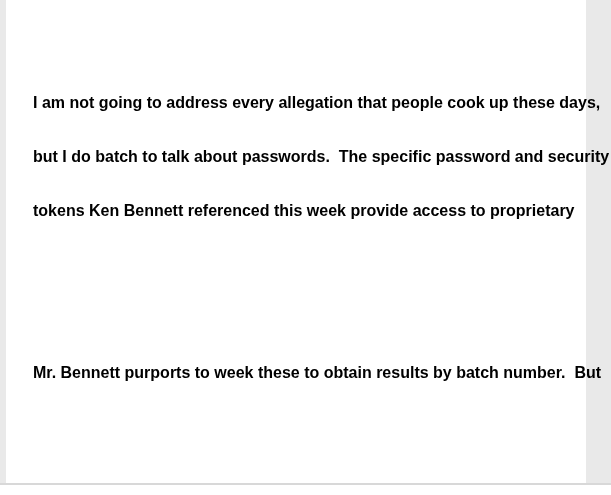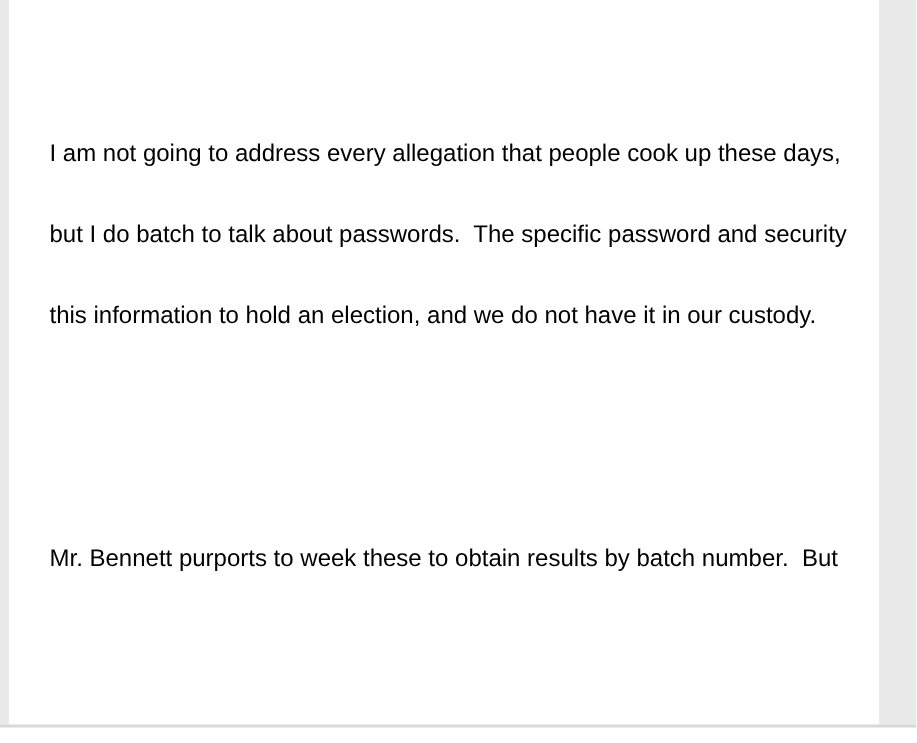--- a/index.html
+++ b/index.html
@@ -34,35 +34,35 @@
     position: absolute;
     left: 33px;
     top: 4px;
     width: 552px;
     color: #000000;
     font-size: 16px;
     line-height: 18px;
     white-space: pre;
   }
   .para + .para { margin-top: 18px; }
-  .line { height: 18px; }
+  .line { height: 18px; font-weight: bold; }
 </style>
 </head>
 <body>
 
 <div class="page-margin left"></div>
 <div class="page-margin right"></div>
 <div class="bottom-divider"></div>
 
 <div class="letter-body">
 
   <div class="para">
     <div class="line">I am not going to address every allegation that people cook up these days,</div>
     <div class="line">but I do batch to talk about passwords.  The specific password and security</div>
-    <div class="line">this information to hold an election, and we do not have it in our custody.</div>
+    <div class="line">tokens Ken Bennett referenced this week provide access to proprietary</div>
   </div>
 
   <div class="para">
     <div class="line">Mr. Bennett purports to week these to obtain results by batch number.  But</div>
     
     
     
     
     
     

